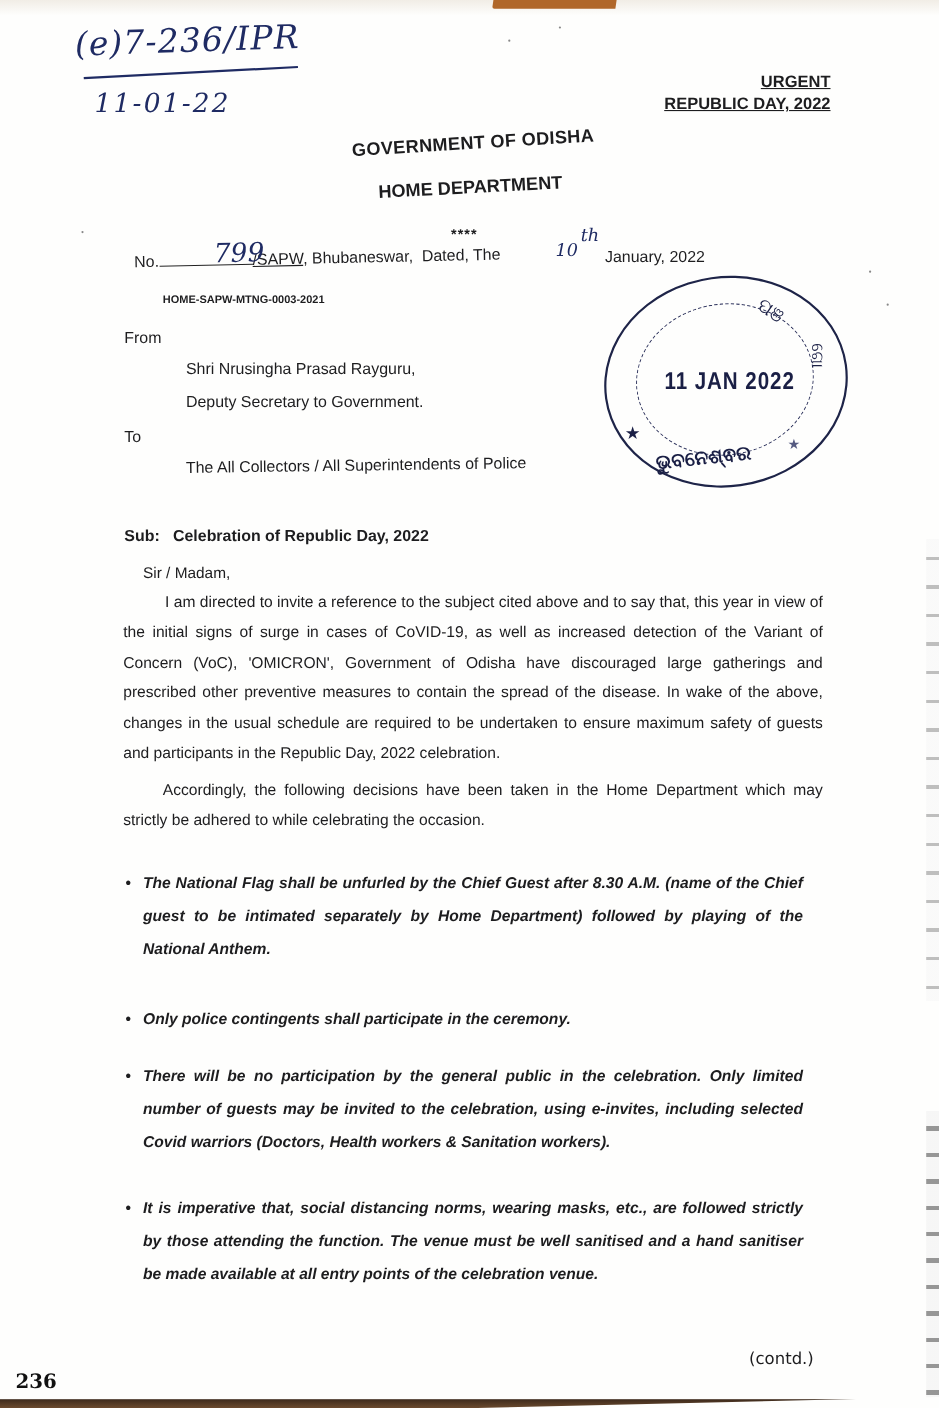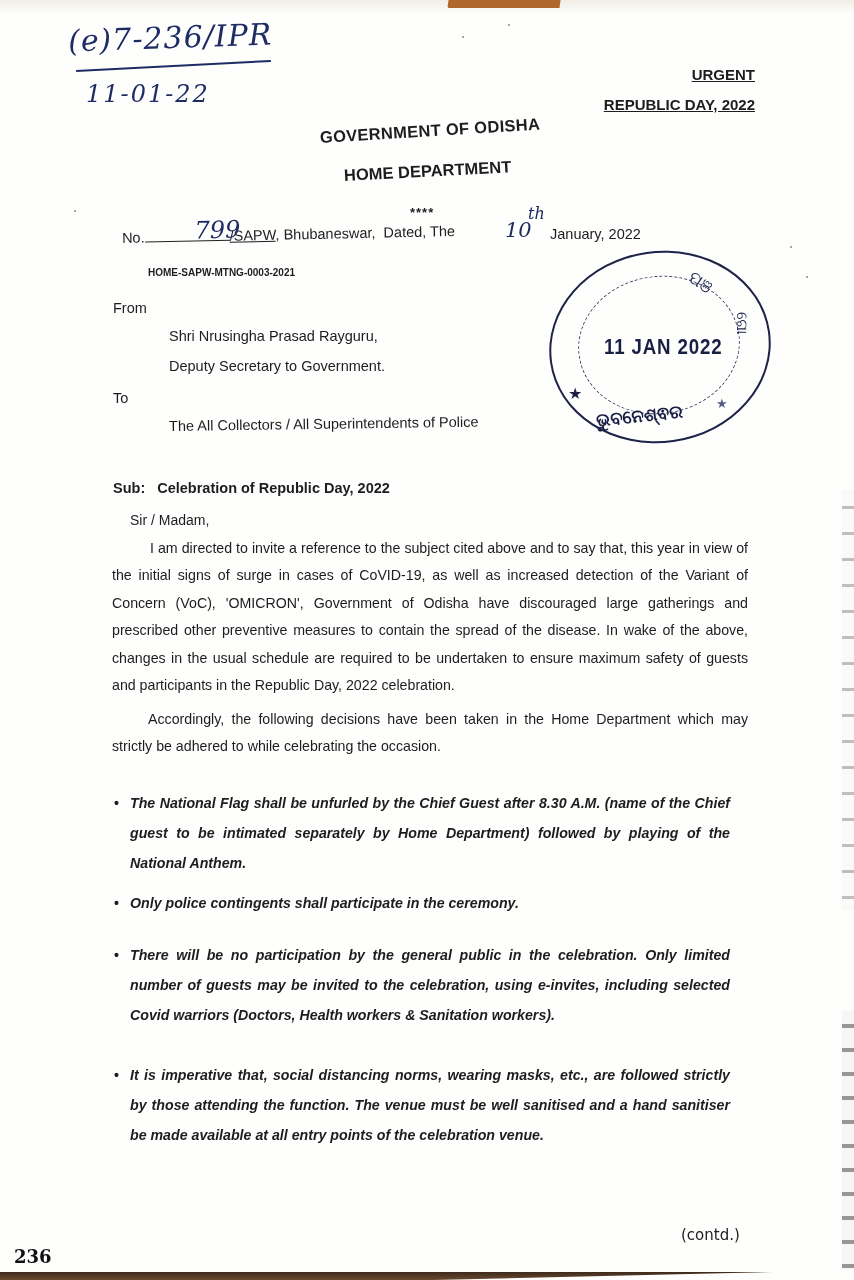--- a/index.html
+++ b/index.html
@@ -21,29 +21,29 @@
     position: absolute; left: 0; bottom: 0; width: 854px; height: 8px;
     background: linear-gradient(#3d2a1c, #6b4a2e);
   }
   .bottom-edge-r { position: absolute; right: 0; bottom: 0; width: 420px; height: 10px; background:#fefefd;
     clip-path: polygon(0 100%, 100% 0, 100% 100%); }
   .hand { font-family: "DejaVu Serif", serif; font-style: italic; color: #1f2b63; position: absolute; }
   .hw-ref { left: 68px; top: 20px; font-size: 30px; letter-spacing: 1px; transform: rotate(-2deg); }
   .hw-rule { position:absolute; left: 76px; top: 65px; width: 195px; height: 2px; background:#1f2b63; transform: rotate(-3deg); }
   .hw-date { left: 86px; top: 80px; font-size: 24px; letter-spacing: 2px; }
   .urgent { position: absolute; right: 99px; top: 66px; font-size: 15px; font-weight: bold; text-decoration: underline; }
-  .republic { position: absolute; right: 99px; top: 96px; font-size: 15px; font-weight: bold; text-decoration: underline; }
+  .republic { position: absolute; right: 99px; top: 86px; font-size: 15px; font-weight: bold; text-decoration: underline; }
   .gov { position: absolute; left: 320px; top: 128px; font-size: 16.5px; font-weight: bold; letter-spacing: .3px; transform: rotate(-3.5deg); transform-origin: left center; }
   .dept { position: absolute; left: 344px; top: 166px; font-size: 16.5px; font-weight: bold; transform: rotate(-3deg); transform-origin: left center; }
   .stars { position: absolute; left: 410px; top: 205px; font-size: 13px; font-weight: bold; letter-spacing: 1px; }
   .no-line { position: absolute; left: 122px; top: 228px; font-size: 14.5px; white-space: nowrap; transform: rotate(-1.2deg); transform-origin: left center; }
   .no-line .blank { display: inline-block; width: 85px; border-bottom: 1px solid #222; position: relative; height: 14px; vertical-align: baseline; }
   .no-line .hwnum { position: absolute; left: 50px; top: -10px; font-family: "DejaVu Serif", serif; font-style: italic; color:#1f2b63; font-size: 24px; }
   .no-line .sapw { text-decoration: underline; }
-  .hw-day { left: 505px; top: 218px; font-size: 21px; text-align: right; }
+  .hw-day { left: 505px; top: 218px; font-size: 16px; text-align: right; }
   .hw-th { left: 528px; top: 204px; font-size: 16px; }
   .january { position: absolute; left: 550px; top: 226px; font-size: 14.5px; }
   .fileno { position: absolute; left: 148px; top: 267px; font-size: 10px; font-weight: bold; text-align: right; }
   .lbl { position: absolute; font-size: 14.5px; }
   .stamp {
     position: absolute; left: 549px; top: 251px; width: 218px; height: 188px;
     border: 2px solid #1e2448; border-radius: 50%;
     transform: rotate(-8deg);
   }
   .stamp-inner {
@@ -63,21 +63,21 @@
     position: absolute; left: 112px; width: 636px; font-size: 14.2px; line-height: 27.4px; text-align: justify;
   }
   .p1 { top: 535px; text-indent: 38px; }
   .p2 { top: 706px; text-indent: 36px; }
   ul.bullets { position: absolute; left: 112px; top: 788px; width: 618px; margin: 0; padding: 0; list-style: none; }
   ul.bullets li {
     position: relative; padding-left: 18px; font-size: 14.2px; font-style: italic; font-weight: bold;
     line-height: 30px; text-align: justify;
   }
   ul.bullets li::before { content: "•"; position: absolute; left: 2px; top: 0; font-style: normal; }
-  .li1 { margin-bottom: 10px; }
+  .li1 { margin-bottom: 34px; }
   .li2 { margin-bottom: 22px; }
   .li3 { margin-bottom: 22px; }
   .li4 { margin-bottom: 30px; }
   .contd { position: absolute; left: 681px; top: 1226px; font-family: "DejaVu Sans", sans-serif; font-size: 15px; }
   .hw-page { left: 14px; top: 1246px; font-size: 18px; font-weight: bold; font-style: normal; color: #111; }
   .margin-strip {
     position: absolute; right: 0; top: 490px; width: 12px; height: 420px;
     background: repeating-linear-gradient(#f6f6f6 0 16px, #8a8a8a 16px 19px, #f6f6f6 19px 26px);
     opacity: .55;
   }

